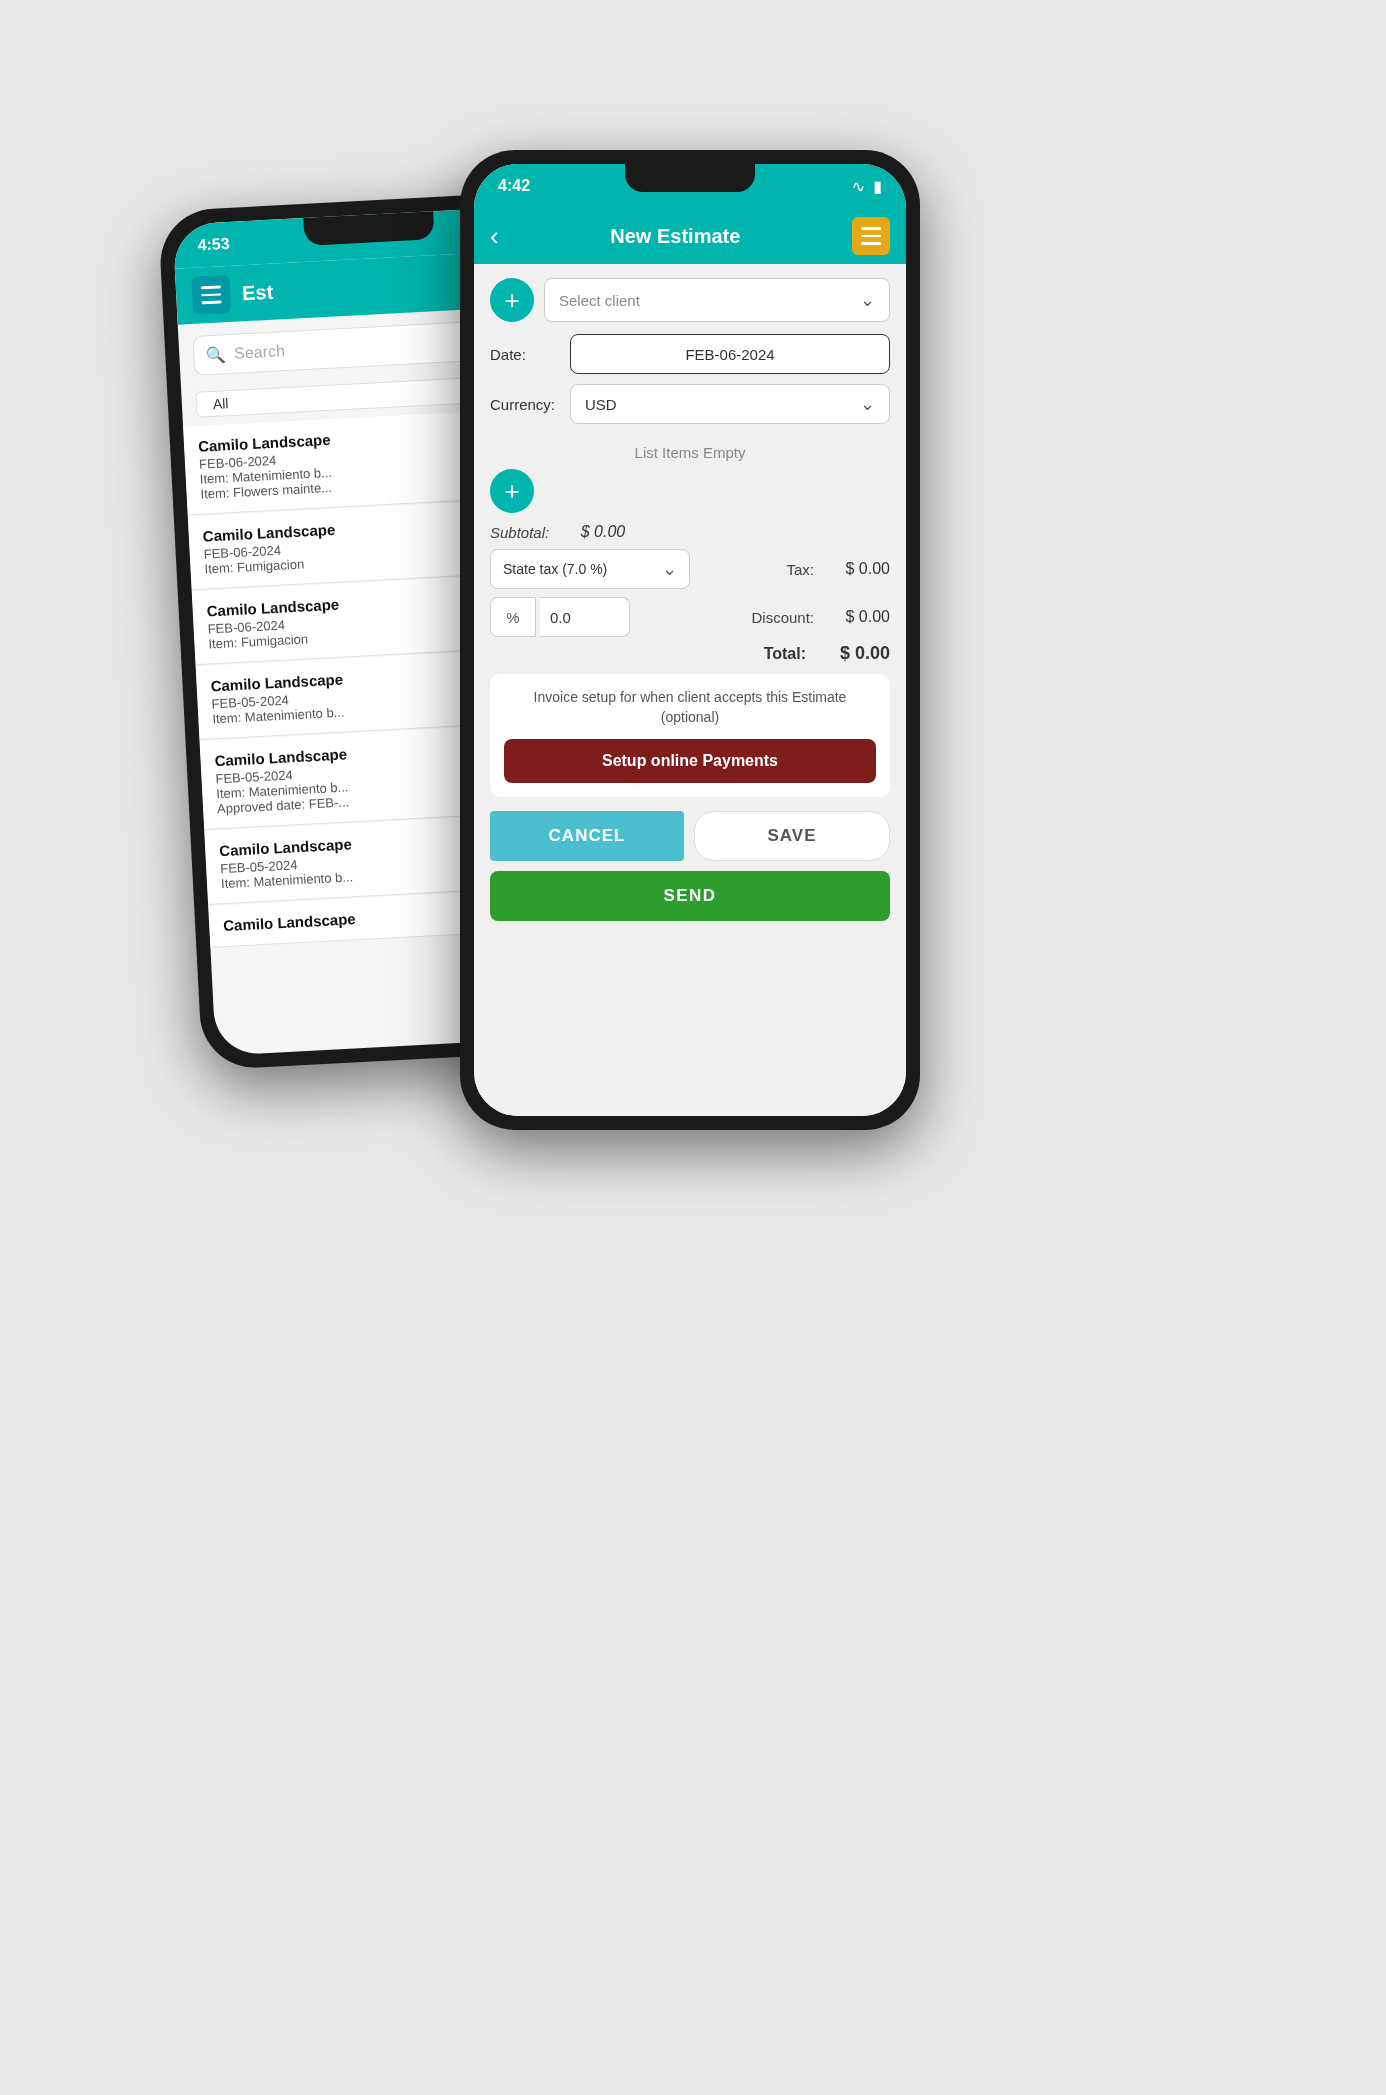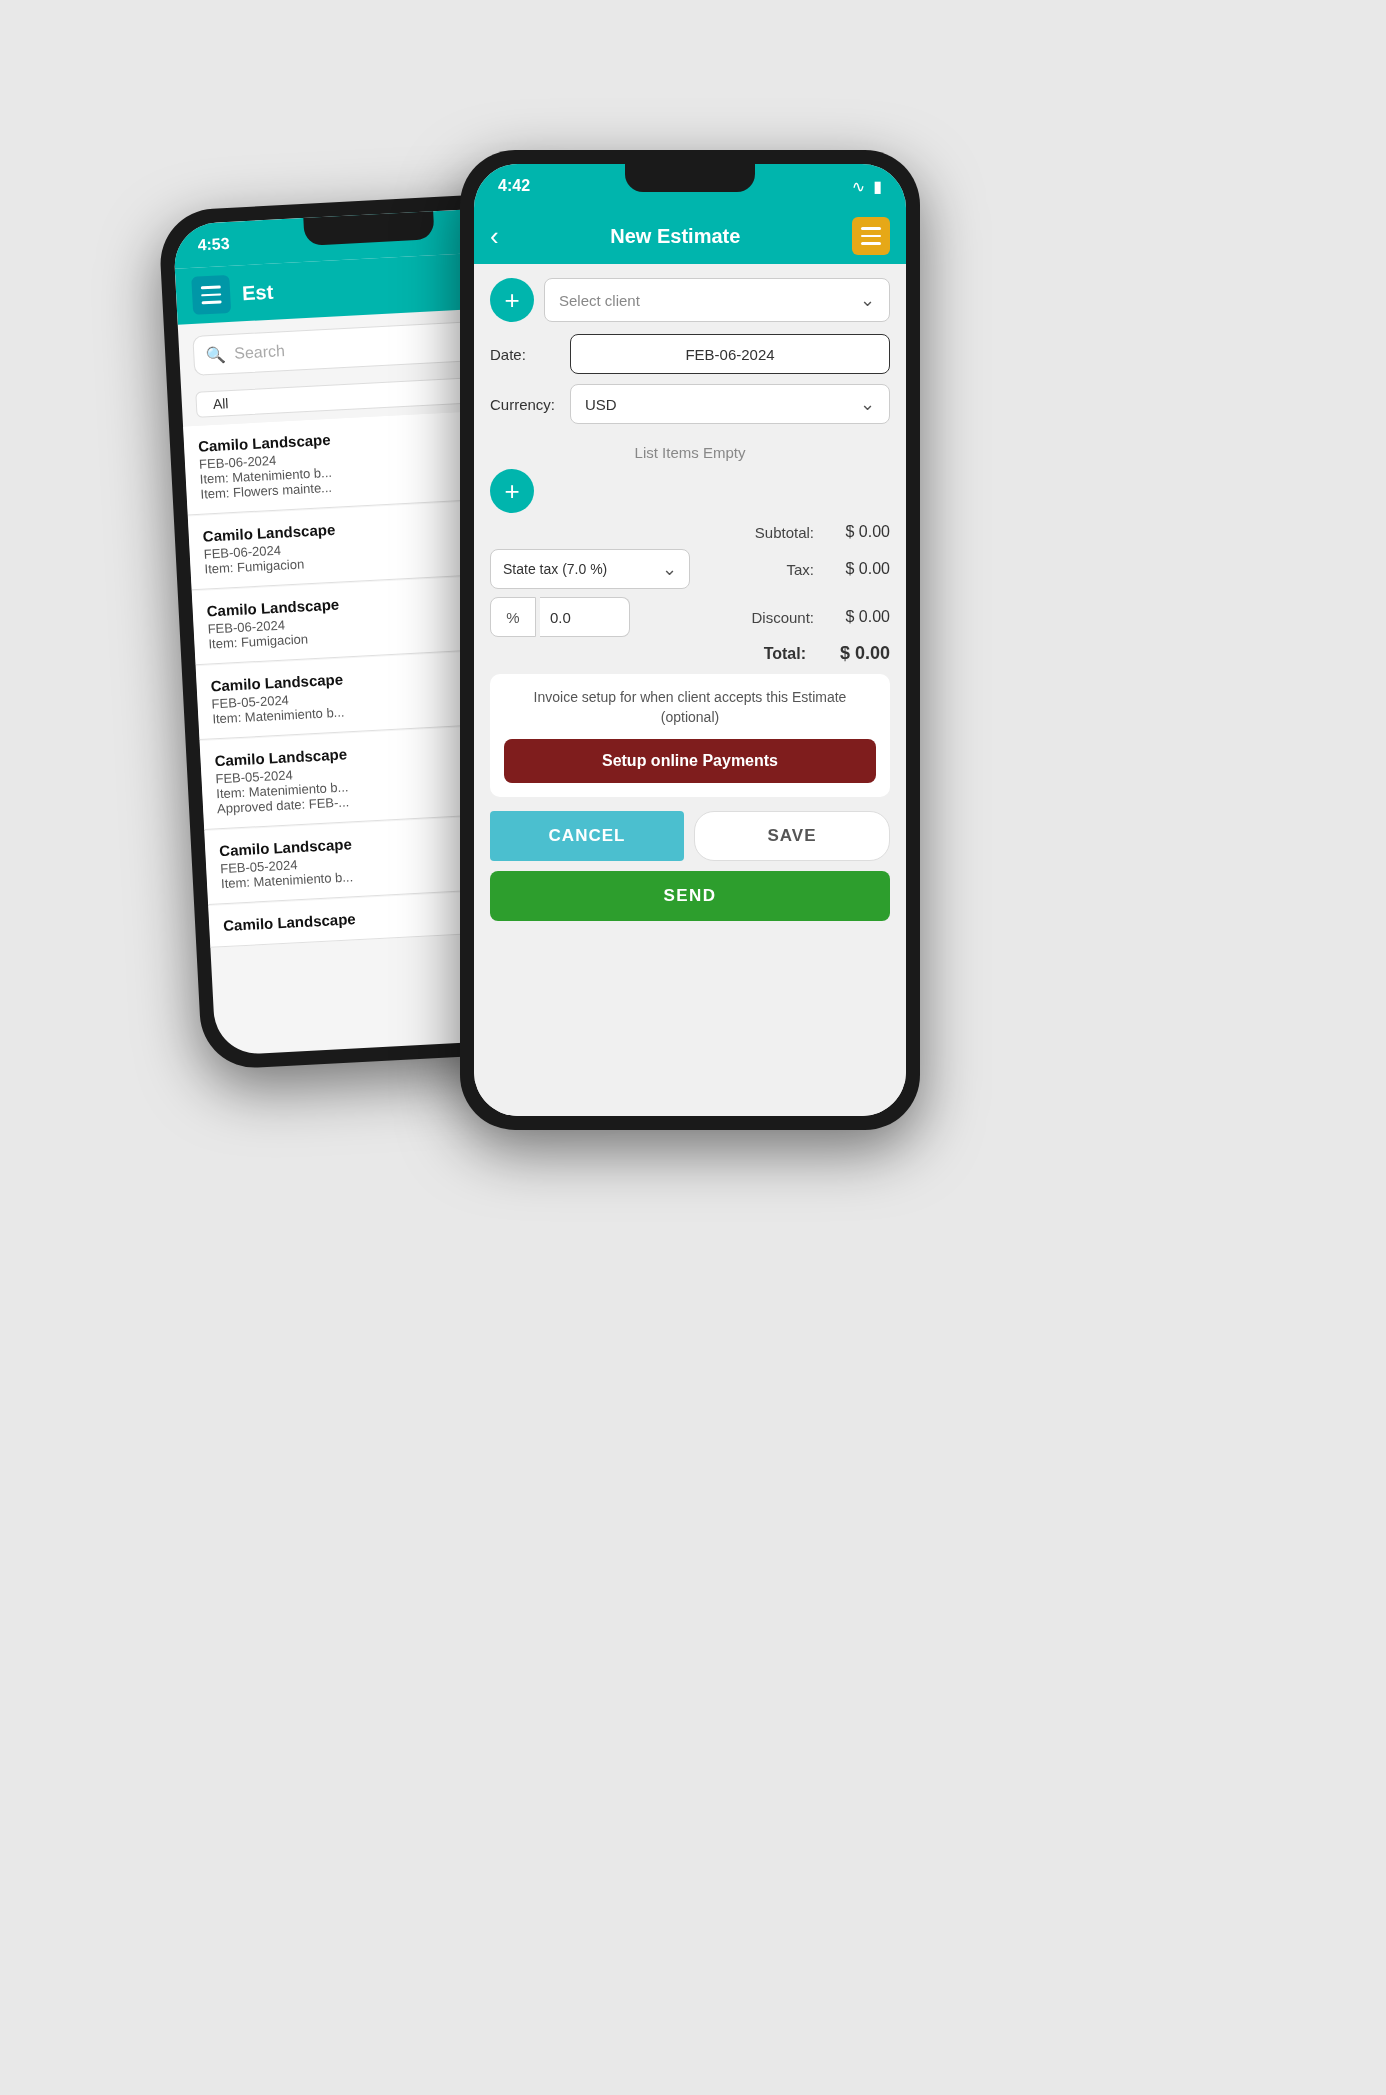--- a/index.html
+++ b/index.html
@@ -322,23 +322,23 @@
       color: white;
       font-size: 26px;
       font-weight: 300;
       margin-bottom: 10px;
     }
 
     .totals-section { margin-bottom: 8px; }
 
     .total-row {
       display: flex;
-      justify-content: flex-end;
       align-items: center;
       margin-bottom: 4px;
+      font-style: italic;
     }
 
     .total-label { font-size: 15px; color: #444; margin-right: 6px; }
     .total-value { font-size: 16px; color: #333; font-weight: 500; min-width: 70px; text-align: right; }
 
     .tax-row {
       display: flex;
       align-items: center;
       margin-bottom: 8px;
       gap: 8px;

